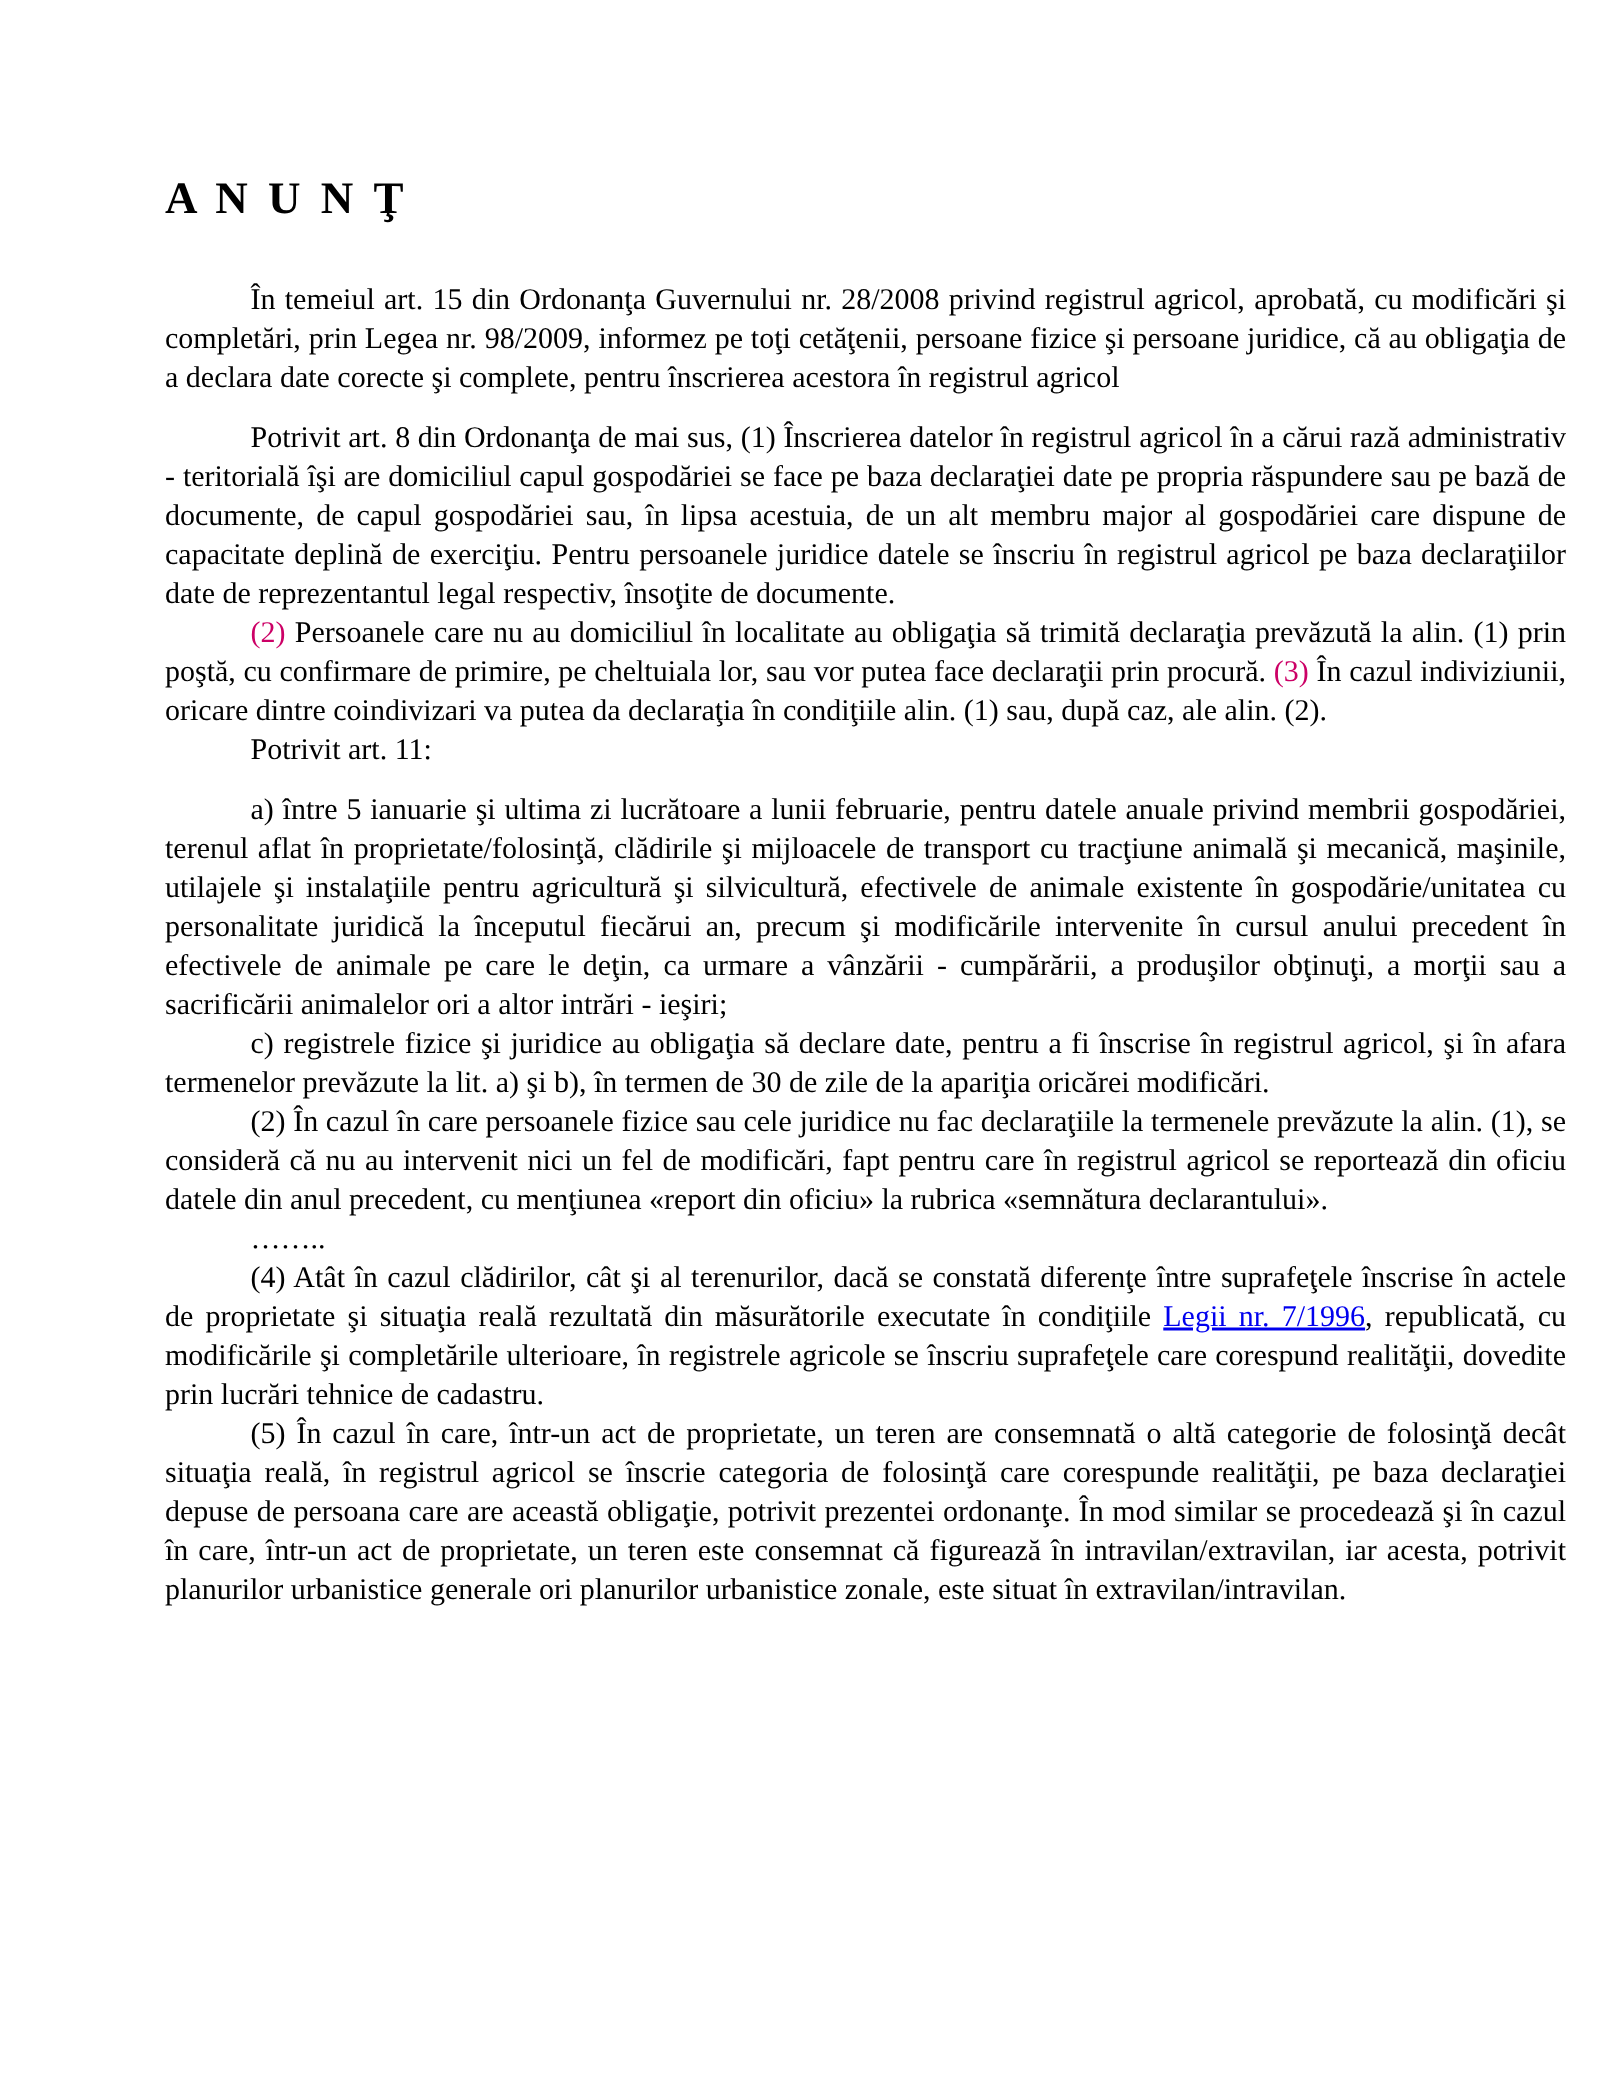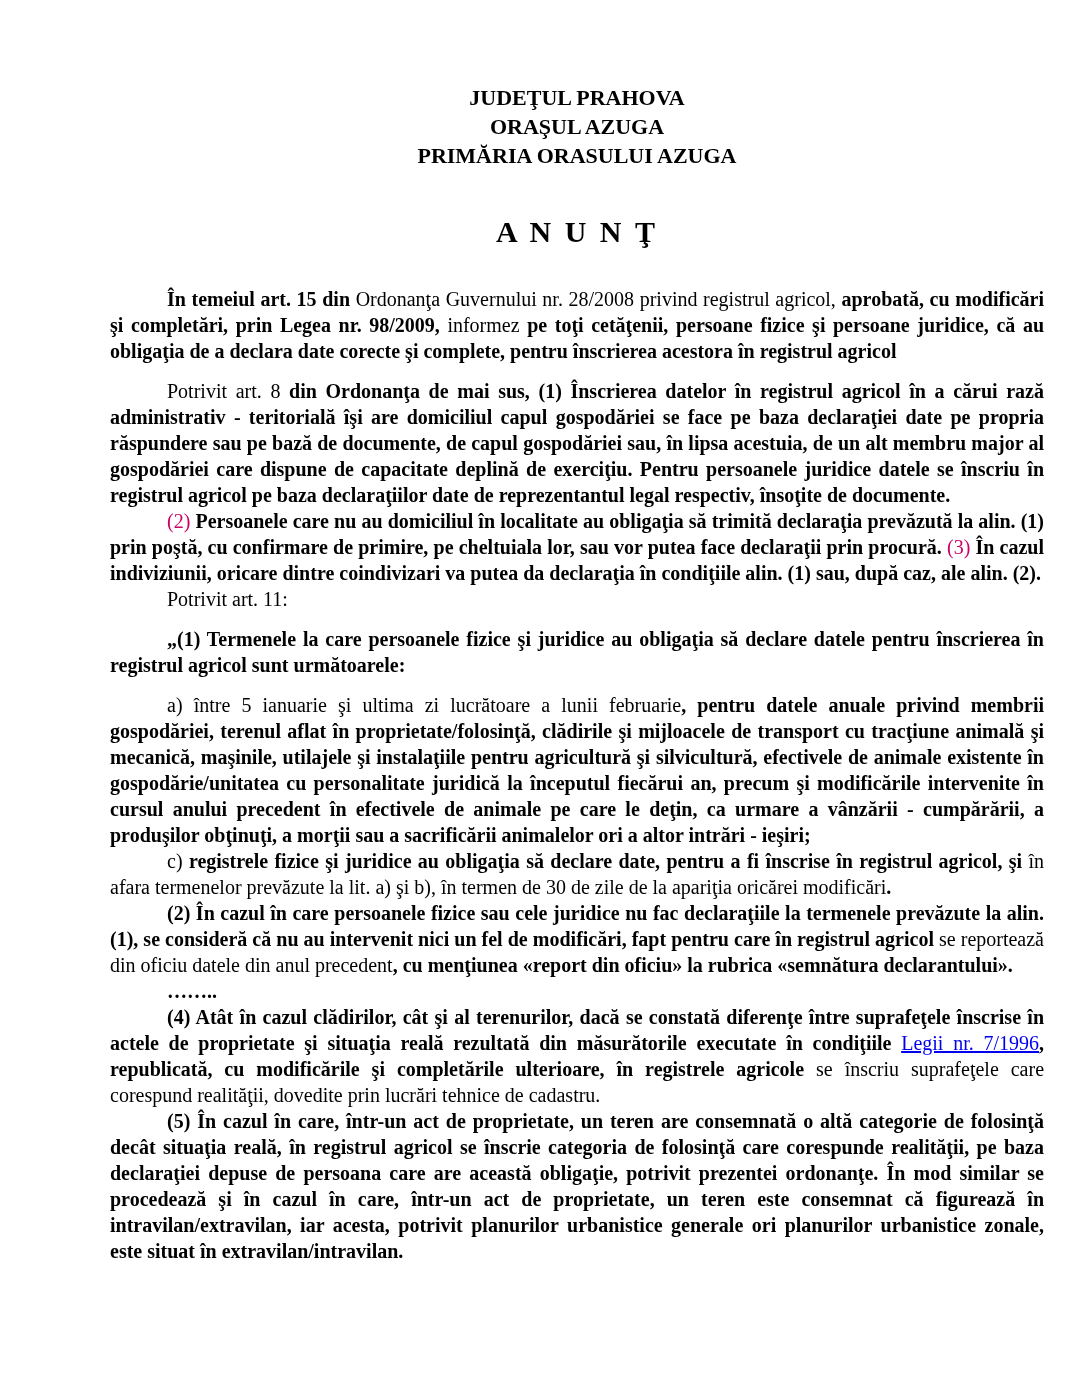--- a/index.html
+++ b/index.html
@@ -17,61 +17,54 @@
     background: var(--page-bg, #fff);
     padding: 83px 38px 0 110px;
   }
   .doc-header {
     text-align: center;
     font-weight: bold;
     font-size: 22px;
     line-height: 29px;
   }
   .doc-title {
-    text-align: center;
     font-weight: bold;
     font-size: 30px;
     line-height: 32px;
-    margin-top: 46px;
+    margin-top: 34px;
     letter-spacing: 3px;
   }
   .doc-body {
     margin-top: 38px;
     font-size: 20px;
     line-height: 26px;
     text-align: justify;
   }
   .para { text-indent: 57px; }
   .para.gap { margin-top: 14px; }
-  .run-normal { font-weight: bold; }
+  .run-normal { font-weight: normal; }
   .run-bold { font-weight: normal; }
   .run-marker { color: var(--marker-color, #cc0066); }
   a.run-link {
     color: var(--link-color, #0000ee);
     cursor: pointer;
   }
 </style>
 </head>
 <body>
 
 <div class="page">
-  <header class="doc-header">
-    <div class="hline">JUDEŢUL PRAHOVA</div>
-    <div class="hline">ORAŞUL AZUGA</div>
-    <div class="hline">PRIMĂRIA ORASULUI AZUGA</div>
-  </header>
 
   <h1 class="doc-title">A N U N Ţ</h1>
 
   <main class="doc-body" id="doc-body">
       <p class="para"><span class="run-normal">În temeiul art. 15 din </span><span class="run-bold">Ordonanţa Guvernului nr. 28/2008 privind registrul agricol,</span><span class="run-normal"> aprobată, cu modificări şi completări, prin Legea nr. 98/2009, </span><span class="run-bold">informez</span><span class="run-normal"> pe toţi cetăţenii, persoane fizice şi persoane juridice, că au obligaţia de a declara date corecte şi complete, pentru înscrierea acestora în registrul agricol</span></p>
       <p class="para gap"><span class="run-bold">Potrivit art. 8</span><span class="run-normal"> din Ordonanţa de mai sus, (1) Înscrierea datelor în registrul agricol în a cărui rază administrativ - teritorială îşi are domiciliul capul gospodăriei se face pe baza declaraţiei date pe propria răspundere sau pe bază de documente, de capul gospodăriei sau, în lipsa acestuia, de un alt membru major al gospodăriei care dispune de capacitate deplină de exerciţiu. Pentru persoanele juridice datele se înscriu în registrul agricol pe baza declaraţiilor date de reprezentantul legal respectiv, însoţite de documente.</span></p>
       <p class="para"><span class="run-marker">(2)</span><span class="run-normal"> Persoanele care nu au domiciliul în localitate au obligaţia să trimită declaraţia prevăzută la alin. (1) prin poştă, cu confirmare de primire, pe cheltuiala lor, sau vor putea face declaraţii prin procură. </span><span class="run-marker">(3)</span><span class="run-normal"> În cazul indiviziunii, oricare dintre coindivizari va putea da declaraţia în condiţiile alin. (1) sau, după caz, ale alin. (2).</span></p>
       <p class="para"><span class="run-bold">Potrivit art. 11:</span></p>
-      <p class="para gap"><span class="run-normal">„(1) Termenele la care persoanele fizice şi juridice au obligaţia să declare datele pentru înscrierea în registrul agricol sunt următoarele:</span></p>
       <p class="para gap"><span class="run-bold">a) între 5 ianuarie şi ultima zi lucrătoare a lunii februarie</span><span class="run-normal">, pentru datele anuale privind membrii gospodăriei, terenul aflat în proprietate/folosinţă, clădirile şi mijloacele de transport cu tracţiune animală şi mecanică, maşinile, utilajele şi instalaţiile pentru agricultură şi silvicultură, efectivele de animale existente în gospodărie/unitatea cu personalitate juridică la începutul fiecărui an, precum şi modificările intervenite în cursul anului precedent în efectivele de animale pe care le deţin, ca urmare a vânzării - cumpărării, a produşilor obţinuţi, a morţii sau a sacrificării animalelor ori a altor intrări - ieşiri;</span></p>
       <p class="para"><span class="run-bold">c)</span><span class="run-normal"> registrele fizice şi juridice au obligaţia să declare date, pentru a fi înscrise în registrul agricol, şi </span><span class="run-bold">în afara termenelor prevăzute la lit. a) şi b), în termen de 30 de zile de la apariţia oricărei modificări</span><span class="run-normal">.</span></p>
       <p class="para"><span class="run-normal">(2) În cazul în care persoanele fizice sau cele juridice nu fac declaraţiile la termenele prevăzute la alin. (1), se consideră că nu au intervenit nici un fel de modificări, fapt pentru care în registrul agricol </span><span class="run-bold">se reportează din oficiu datele din anul precedent</span><span class="run-normal">, cu menţiunea «report din oficiu» la rubrica «semnătura declarantului».</span></p>
       <p class="para"><span class="run-normal">……..</span></p>
       <p class="para"><span class="run-normal">(4) Atât în cazul clădirilor, cât şi al terenurilor, dacă se constată diferenţe între suprafeţele înscrise în actele de proprietate şi situaţia reală rezultată din măsurătorile executate în condiţiile </span><a href="#" class="run-link">Legii nr. 7/1996</a><span class="run-normal">, republicată, cu modificările şi completările ulterioare, în registrele agricole </span><span class="run-bold">se înscriu suprafeţele care corespund realităţii, dovedite prin lucrări tehnice de cadastru.</span></p>
       <p class="para"><span class="run-normal">(5) În cazul în care, într-un act de proprietate, un teren are consemnată o altă categorie de folosinţă decât situaţia reală, în registrul agricol se înscrie categoria de folosinţă care corespunde realităţii, pe baza declaraţiei depuse de persoana care are această obligaţie, potrivit prezentei ordonanţe. În mod similar se procedează şi în cazul în care, într-un act de proprietate, un teren este consemnat că figurează în intravilan/extravilan, iar acesta, potrivit planurilor urbanistice generale ori planurilor urbanistice zonale, este situat în extravilan/intravilan.</span></p>
     </main>
 </div>
 
 </body></html>

